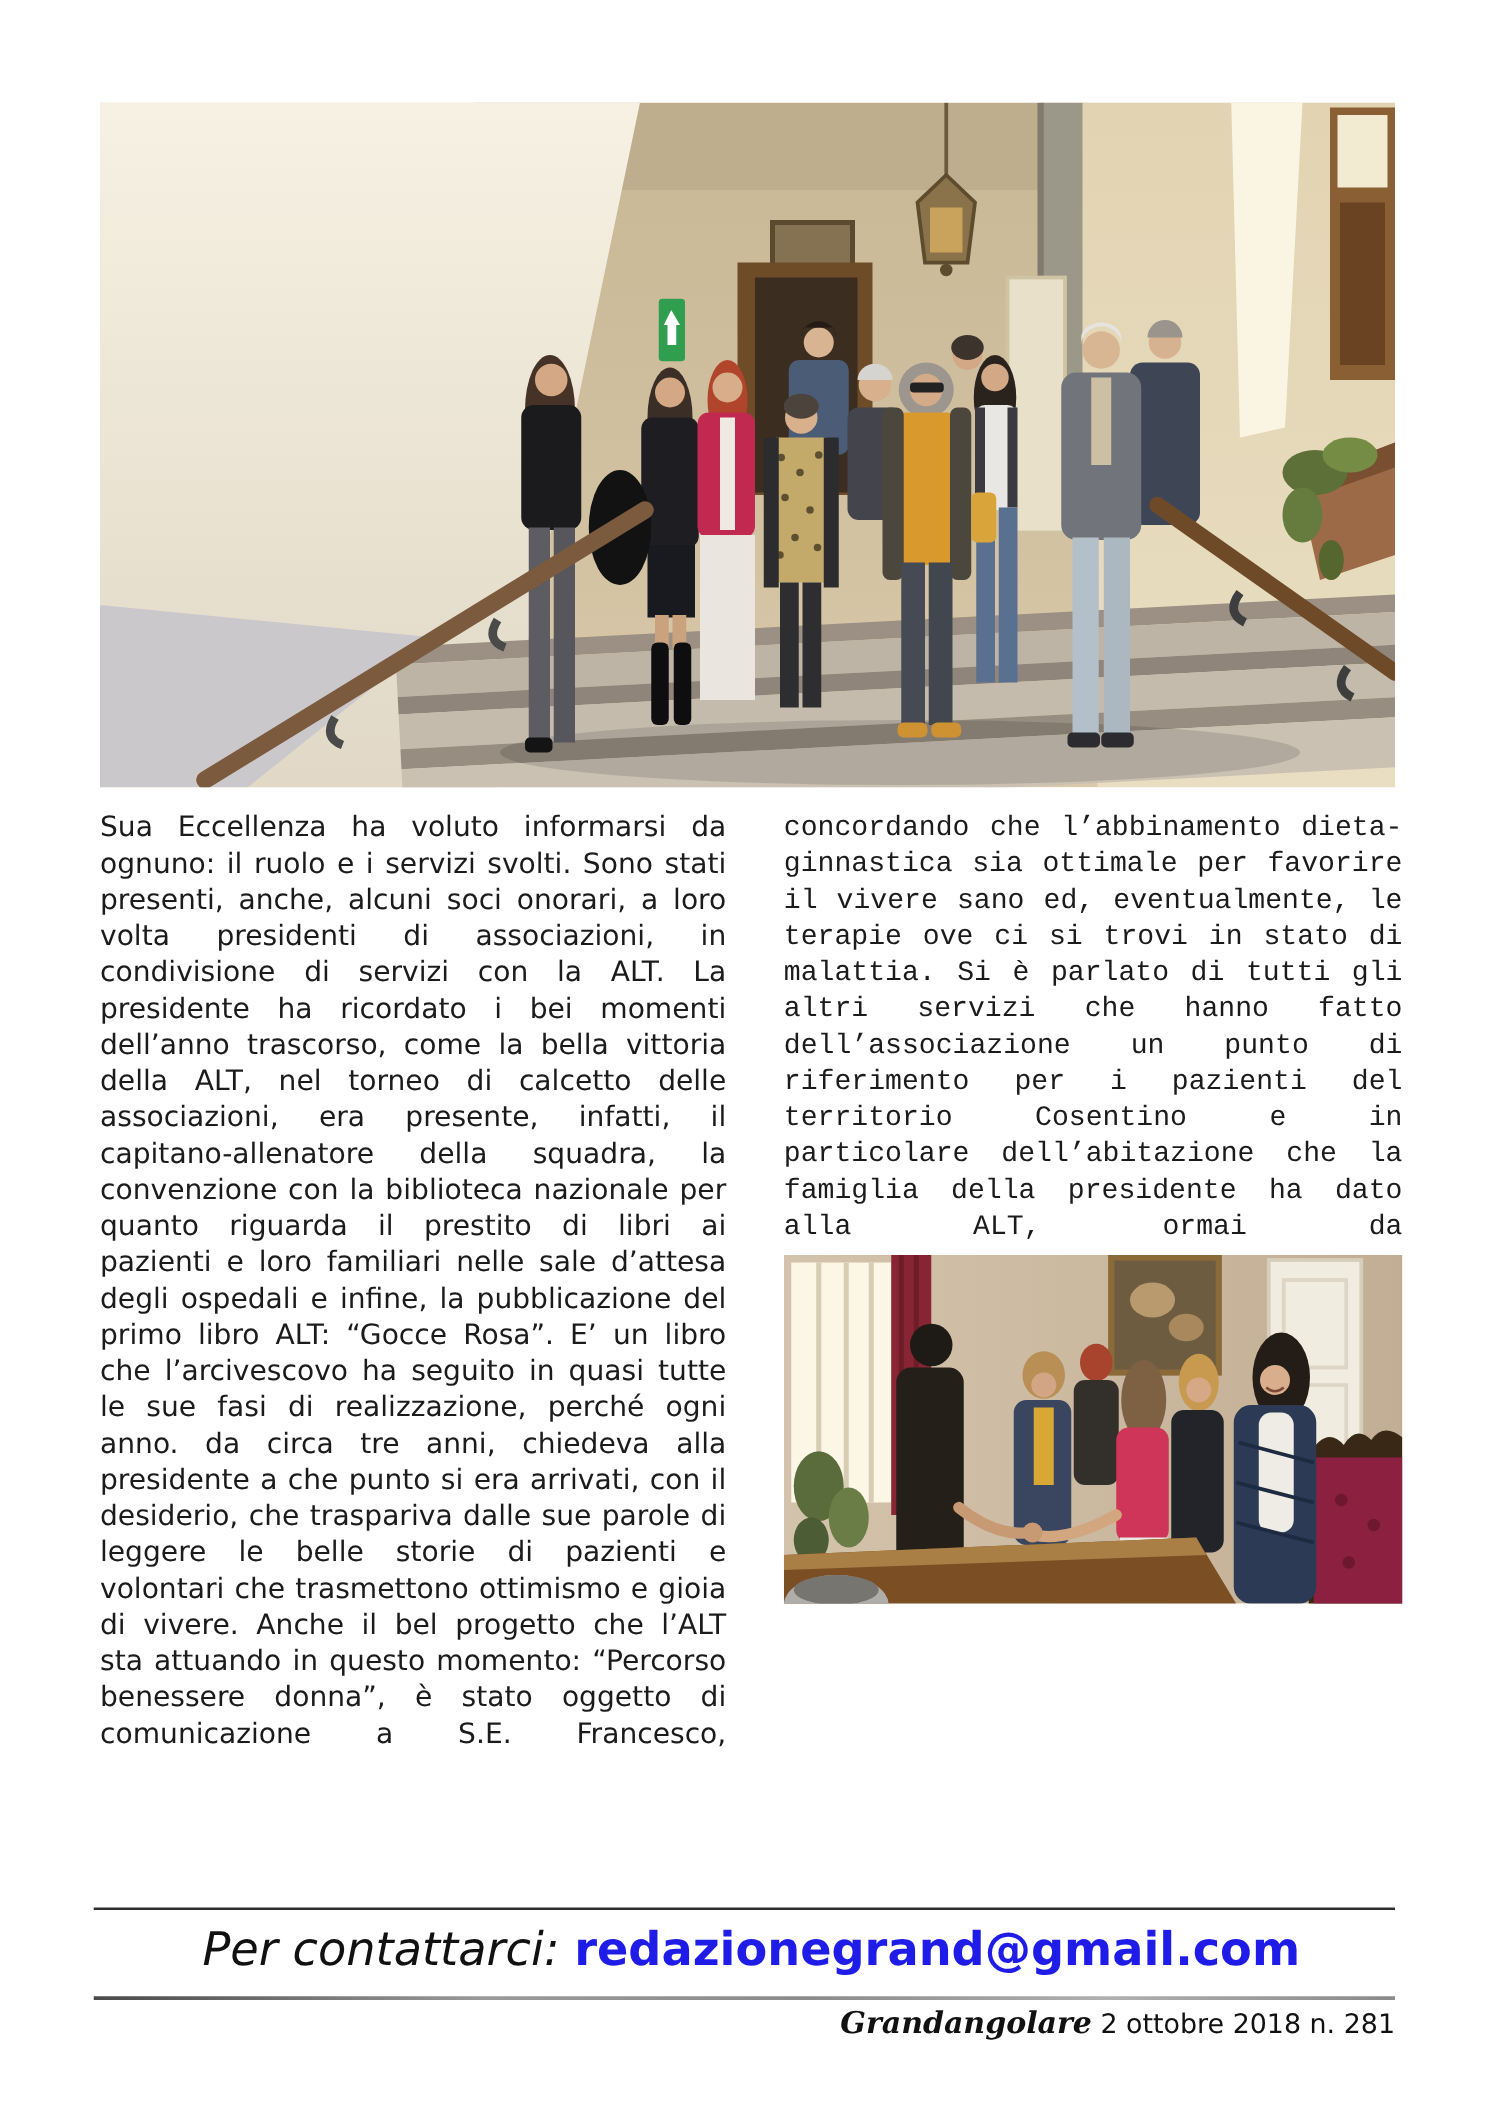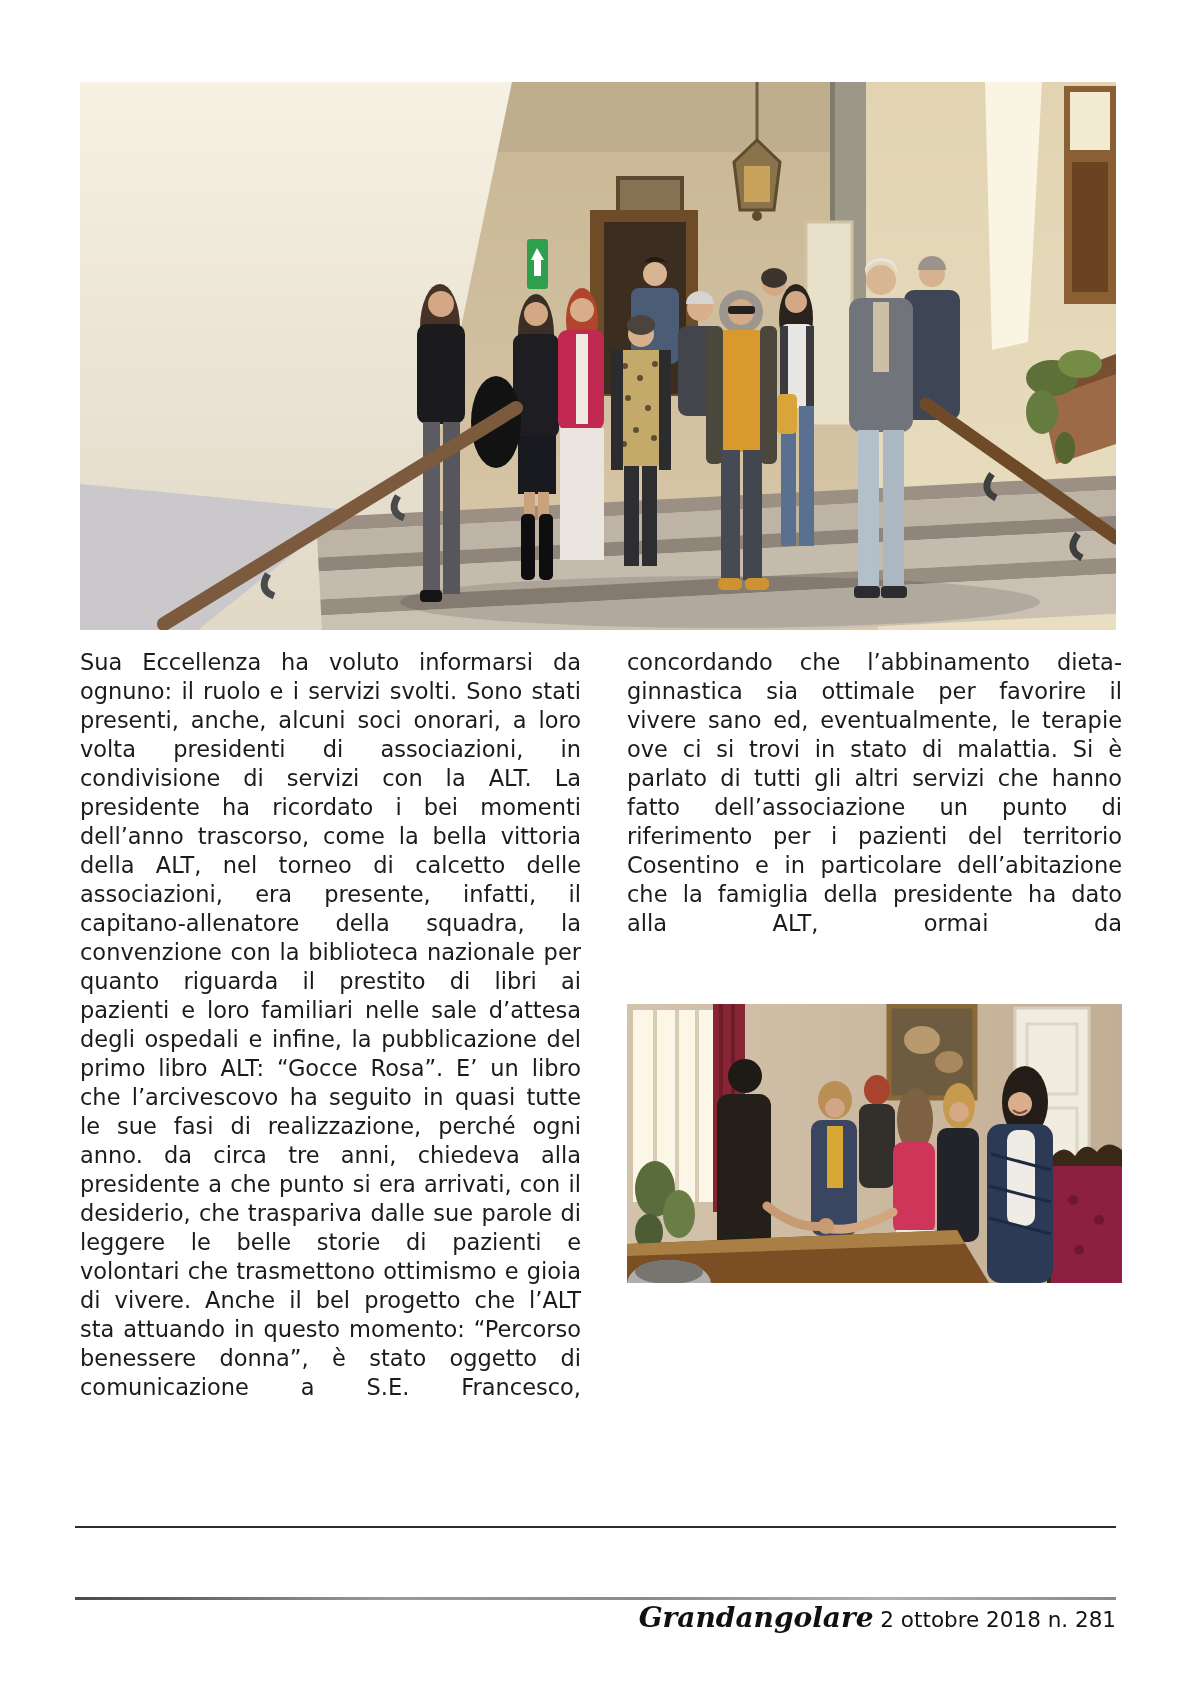--- a/index.html
+++ b/index.html
@@ -4,37 +4,37 @@
 <style>
   html,body{margin:0;padding:0;background:#ffffff;}
   .page{position:relative;width:1191px;height:1684px;background:#ffffff;overflow:hidden;
         font-family:"DejaVu Sans","Liberation Sans",sans-serif;color:#1b1b1b;padding-left:43px;}
   figure{margin:0;padding:0;}
   .photo-top{position:absolute;left:80px;top:82px;width:1036px;height:548px;overflow:hidden;}
   .photo-top svg{display:block;width:100%;height:100%;}
   .columns{position:absolute;left:80px;top:648px;width:1042px;height:860px;}
   .col{position:absolute;top:0;}
   .col-left{left:0;width:501px;}
-  .col-right{left:547px;width:495px;height:860px;}
+  .col-right{left:547px;width:495px;height:860px;font-family:Liberation Mono, monospace;}
   .body-par{margin:0;font-size:22.5px;line-height:29px;text-align:justify;text-align-last:justify;
             color:#1b1b1b;word-spacing:1px;}
   .photo-inline{position:absolute;left:0;top:356px;width:495px;height:279px;overflow:hidden;}
   .photo-inline svg{display:block;width:100%;height:100%;}
   .par-2{position:absolute;left:0;top:682px;width:495px;}
   .rule{position:absolute;left:75px;width:1041px;}
   .rule-top{top:1526px;height:2px;background:#2e2e2e;}
   .rule-bottom{top:1597px;height:3px;background:linear-gradient(90deg,#4a4a4a 0%,#9a9a9a 30%,#8b8b8b 55%,#b0b0b0 78%,#8a8a8a 100%);}
   .contact{position:absolute;left:80px;top:1534px;width:1042px;text-align:center;margin:0;
            font-size:37px;line-height:52px;white-space:nowrap;}
   .contact-label{font-style:italic;color:#111;}
   .contact-email{font-weight:bold;text-decoration:none;cursor:pointer;}
   .issue{position:absolute;left:80px;top:1603px;width:1036px;text-align:right;margin:0;
          font-size:21.5px;line-height:30px;color:#111;}
   .pub-name{font-family:"DejaVu Serif","Liberation Serif",serif;font-weight:bold;font-style:italic;
-            font-size:28px;}
+            font-size:24px;}
 </style>
 </head>
 <body>
 
 <div class="page">
 
   <figure class="photo-top">
     <svg viewBox="0 0 1036 548" preserveAspectRatio="none">
       <defs>
         <linearGradient id="gWallL" x1="0" y1="0" x2="0" y2="1">
@@ -274,20 +274,25 @@
           <ellipse cx="42" cy="280" rx="42" ry="24" fill="#b0aeaa"></ellipse>
           <ellipse cx="42" cy="268" rx="34" ry="12" fill="#77756f"></ellipse>
         </svg>
       </figure>
 
     </section>
   </main>
 
   <div class="rule rule-top"></div>
 
+  <p class="contact">
+    <span class="contact-label">Per contattarci:</span>
+    <span> </span>
+    <a class="contact-email" id="contact-email" style="color: rgb(30, 28, 230);">redazionegrand@gmail.com</a>
+  </p>
 
   <div class="rule rule-bottom"></div>
 
   <p class="issue">
     <span class="pub-name">Grandangolare</span><span class="issue-info"> 2 ottobre 2018 n. 281</span>
   </p>
 
 </div>
 
 </body></html>

